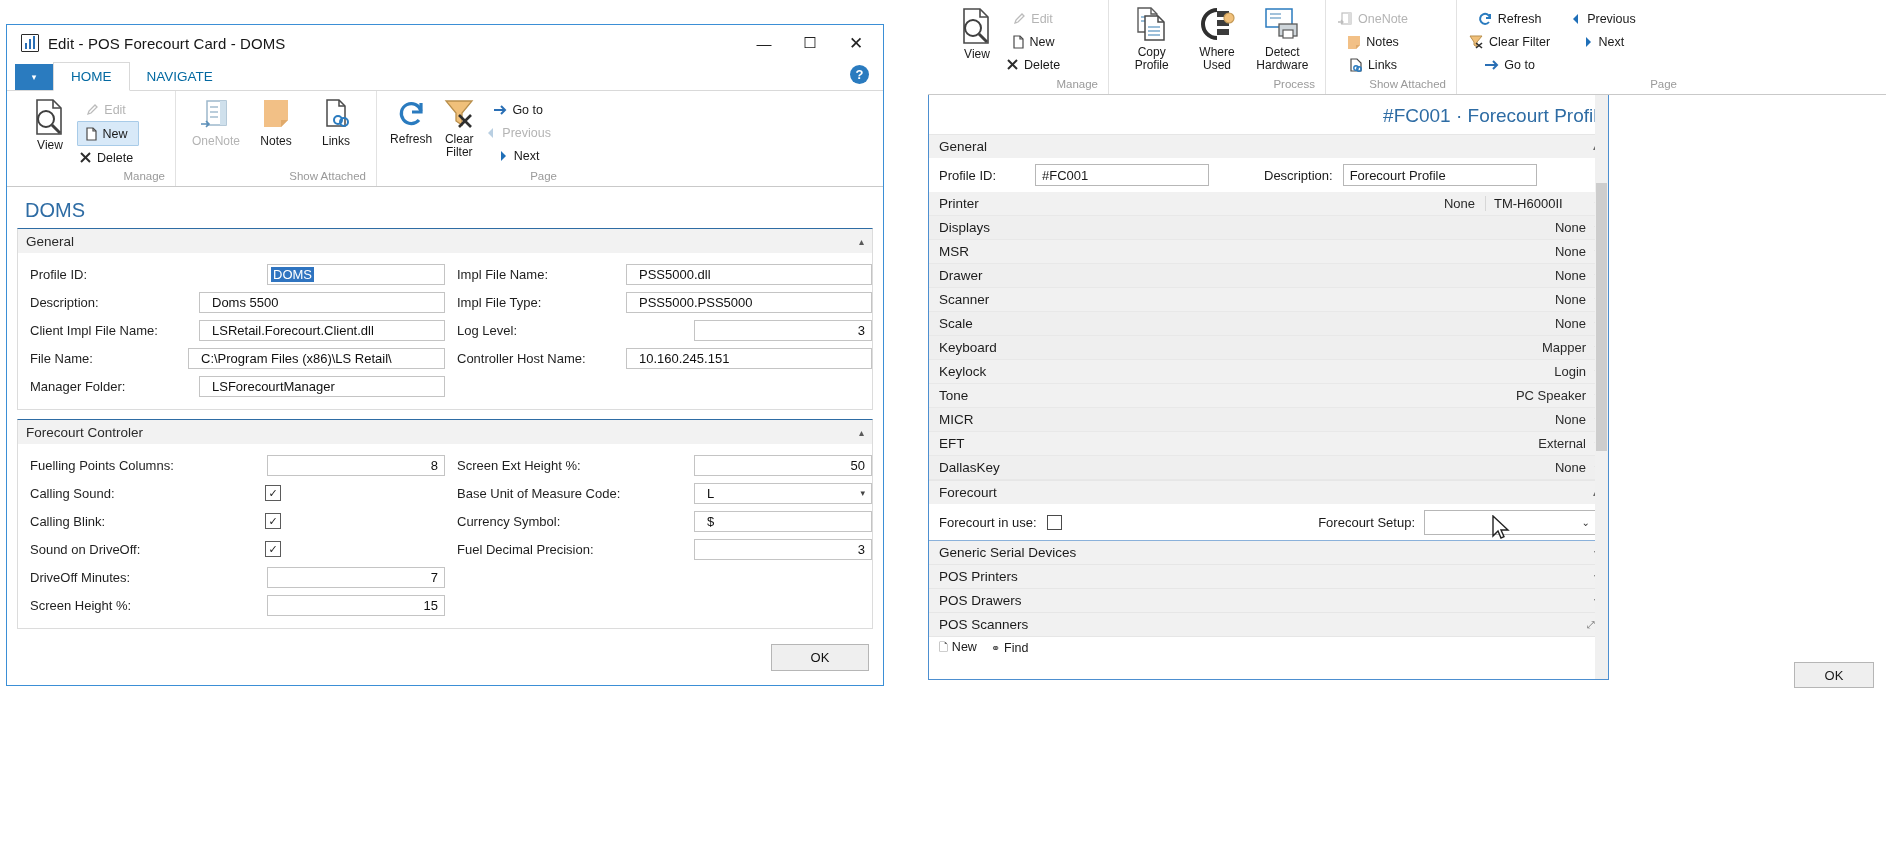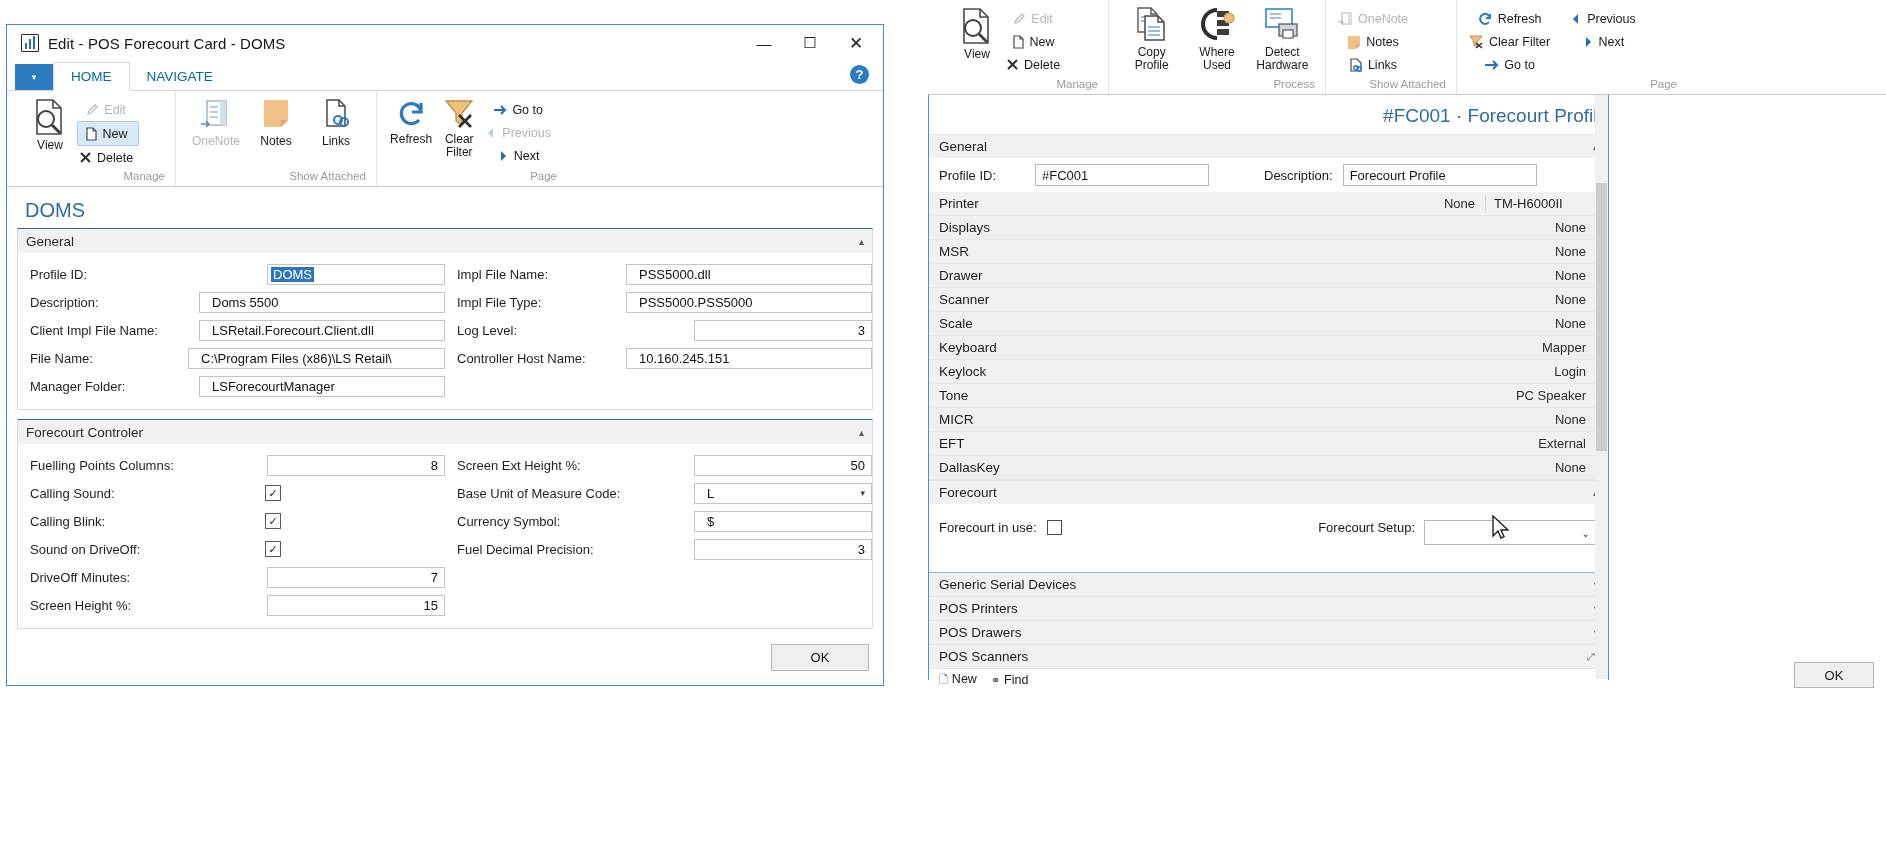--- a/index.html
+++ b/index.html
@@ -106,21 +106,21 @@
   .gen-inp{height:22px;border:1px solid #b7b7b7;background:#fff;font-size:13px;
     display:flex;align-items:center;padding:0 6px;box-sizing:border-box;}
   .devrow{height:23px;display:flex;align-items:center;padding:0 0 0 10px;
     background:#f1f1f1;border-bottom:1px solid #e8e8e8;font-size:13.5px;color:#1c1c1c;}
   .devrow.alt{background:#efefef;}
   .devrow .dname{flex:0 0 auto;}
   .devrow .dval{margin-left:auto;font-size:13px;color:#2b2b2b;text-align:right;}
   .devrow .dval2{width:92px;text-align:left;padding-left:8px;border-left:1px solid #d7d7d7;
     margin-left:10px;font-size:13px;}
   .devrow .dcaret{width:22px;text-align:center;font-size:9px;color:#5a5a5a;}
-  .fc-row{height:36px;display:flex;background:#fff;padding:16px 10px;}
+  .fc-row{height:36px;display:flex;align-items:center;background:#fff;padding:0 10px;}
   .fc-row .l1{font-size:13px;}
   .fc-row .cb{width:13px;height:13px;border:1px solid #4a4a4a;background:#fff;margin-left:10px;}
   .fc-row .l2{font-size:13px;margin-left:auto;}
   .fc-sel{width:172px;height:23px;border:1px solid #b7b7b7;background:#fff;
     margin-left:9px;position:relative;}
   .fc-sel .ar{position:absolute;right:7px;top:50%;transform:translateY(-50%);
     font-size:10px;color:#333;}
   .rsec-sel{background:#e9eef5;border-top:1px solid #8ab1da;border-bottom:1px solid #8ab1da;}
   .listrow{height:23px;display:flex;align-items:center;padding-left:10px;
     background:#f1f1f1;border-bottom:1px solid #e6e6e6;font-size:13.5px;}

